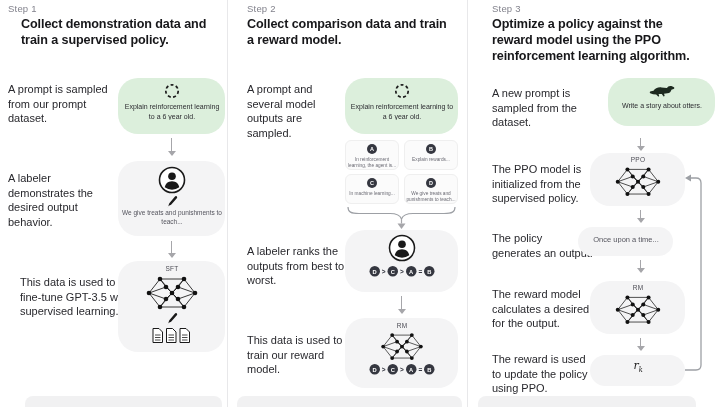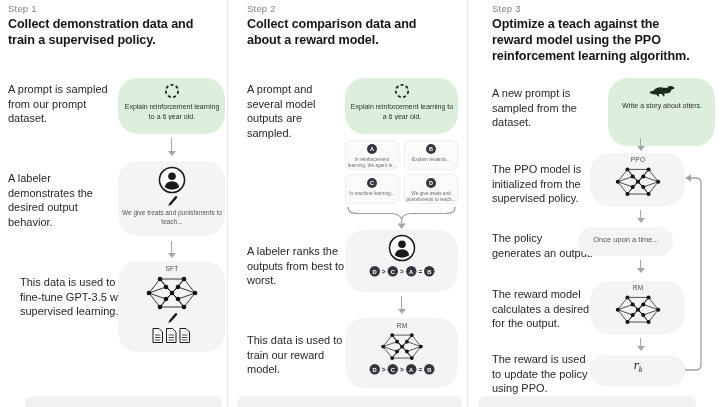--- a/index.html
+++ b/index.html
@@ -37,21 +37,21 @@
 </head>
 <body>
 
 <div id="figure">
 
   <div class="divider" style="left:227px"></div>
   <div class="divider" style="left:467px"></div>
 
   <div>
     <div class="step-label" style="left:8px;top:3px">Step 1</div>
-    <div class="title" style="left:8px;top:16px;width:190px">Collect demonstration data and train a supervised policy.</div>
+    <div class="title" style="left:21px;top:16px;width:190px">Collect demonstration data and train a supervised policy.</div>
 
     <div class="caption" style="left:8px;top:82px;width:104px">A prompt is sampled from our prompt dataset.</div>
     <div class="box green" style="left:118px;top:78px;width:107px;height:56px">
       <span class="icon-center" style="top:5px">
   <svg width="16" height="16" viewBox="0 0 16 16">
             <circle cx="8" cy="8" r="6.2" fill="none" stroke="#1a1a1a" stroke-width="1.7" stroke-dasharray="3 2.4"></circle>
           </svg>
 </span>
       <div class="sc boxtext" style="width:200px;margin-left:-100px;top:24px">Explain reinforcement learning to a 6 year old.</div>
     </div>
@@ -127,21 +127,21 @@
     </g>
   </svg>
 </span>
     </div>
 
     <div class="band" style="left:25px;width:197px"></div>
   </div>
 
   <div>
     <div class="step-label" style="left:247px;top:3px">Step 2</div>
-    <div class="title" style="left:247px;top:16px;width:200px">Collect comparison data and about a reward model.</div>
+    <div class="title" style="left:247px;top:16px;width:200px">Collect comparison data and train a reward model.</div>
 
     <div class="caption" style="left:247px;top:82px;width:92px">A prompt and several model outputs are sampled.</div>
     <div class="box green" style="left:345px;top:78px;width:113px;height:56px">
       <span class="icon-center" style="top:5px">
   <svg width="16" height="16" viewBox="0 0 16 16">
             <circle cx="8" cy="8" r="6.2" fill="none" stroke="#1a1a1a" stroke-width="1.7" stroke-dasharray="3 2.4"></circle>
           </svg>
 </span>
       <div class="sc boxtext" style="width:210px;margin-left:-105px;top:24px">Explain reinforcement learning to a 6 year old.</div>
     </div>
@@ -240,24 +240,24 @@
           <span class="rk-c">B</span>
         </div>
       </div>
     </div>
 
     <div class="band" style="left:237px;width:225px"></div>
   </div>
 
   <div>
     <div class="step-label" style="left:492px;top:3px">Step 3</div>
-    <div class="title" style="left:492px;top:16px;width:205px">Optimize a teach against the reward model using the PPO reinforcement learning algorithm.</div>
+    <div class="title" style="left:492px;top:16px;width:205px">Optimize a policy against the reward model using the PPO reinforcement learning algorithm.</div>
 
     <div class="caption" style="left:492px;top:86px;width:98px">A new prompt is sampled from the dataset.</div>
-    <div class="box green" style="left:608px;top:78px;width:107px;height:68px">
+    <div class="box green" style="left:608px;top:78px;width:107px;height:48px">
       <span class="icon-center" style="top:6px">
   <svg width="26" height="14" viewBox="0 0 26 14">
     <path d="M1.2,9.2 C.4,8.6 .8,7.4 2,7.2 L4.5,6.8 C6,4.2 9,3 12.5,3.4 l5.5,.7 c.8,-1.8 2.6,-2.6 4.4,-2 l2.2,.8 c1,.4 1,1.6 0,2 l-2.2,.8 c-.3,1.9 -1.8,3.3 -4,3.6 l-3.4,.4 .6,1.9 c.2,.7 -.7,1.1 -1.2,.6 l-1.6,-2.2 -3.2,.1 .5,1.6 c.2,.7 -.7,1.1 -1.2,.6 L7.2,10.5 C5,10.4 3,10 1.2,9.2 z" fill="#1d2a20"></path>
   </svg>
 </span>
       <div class="sc boxtext" style="width:200px;margin-left:-100px;top:23px">Write a story about otters.</div>
     </div>
 
     <div class="arrow" style="left:636px;top:138px;height:13px">
         <span class="shaft"></span>

